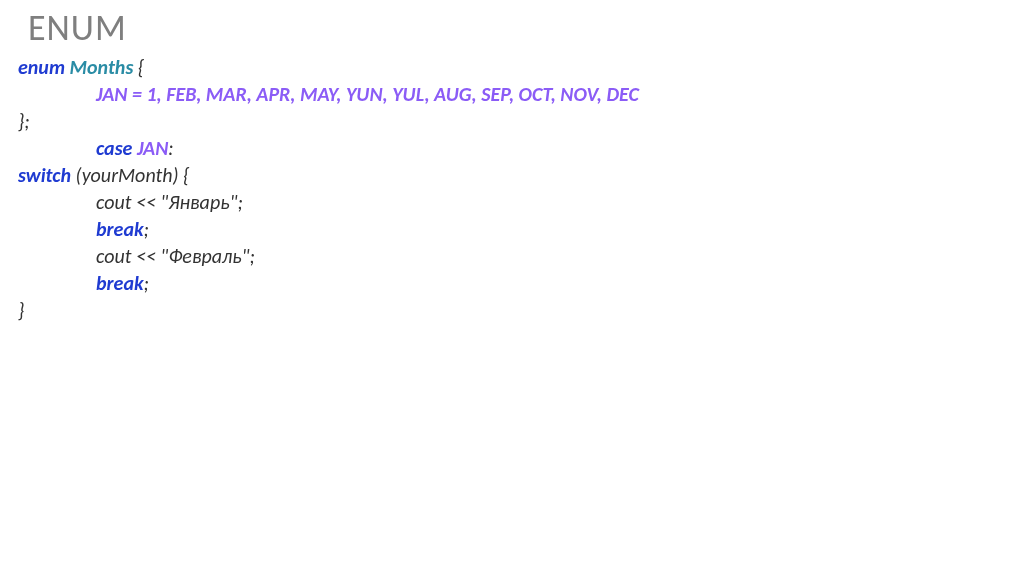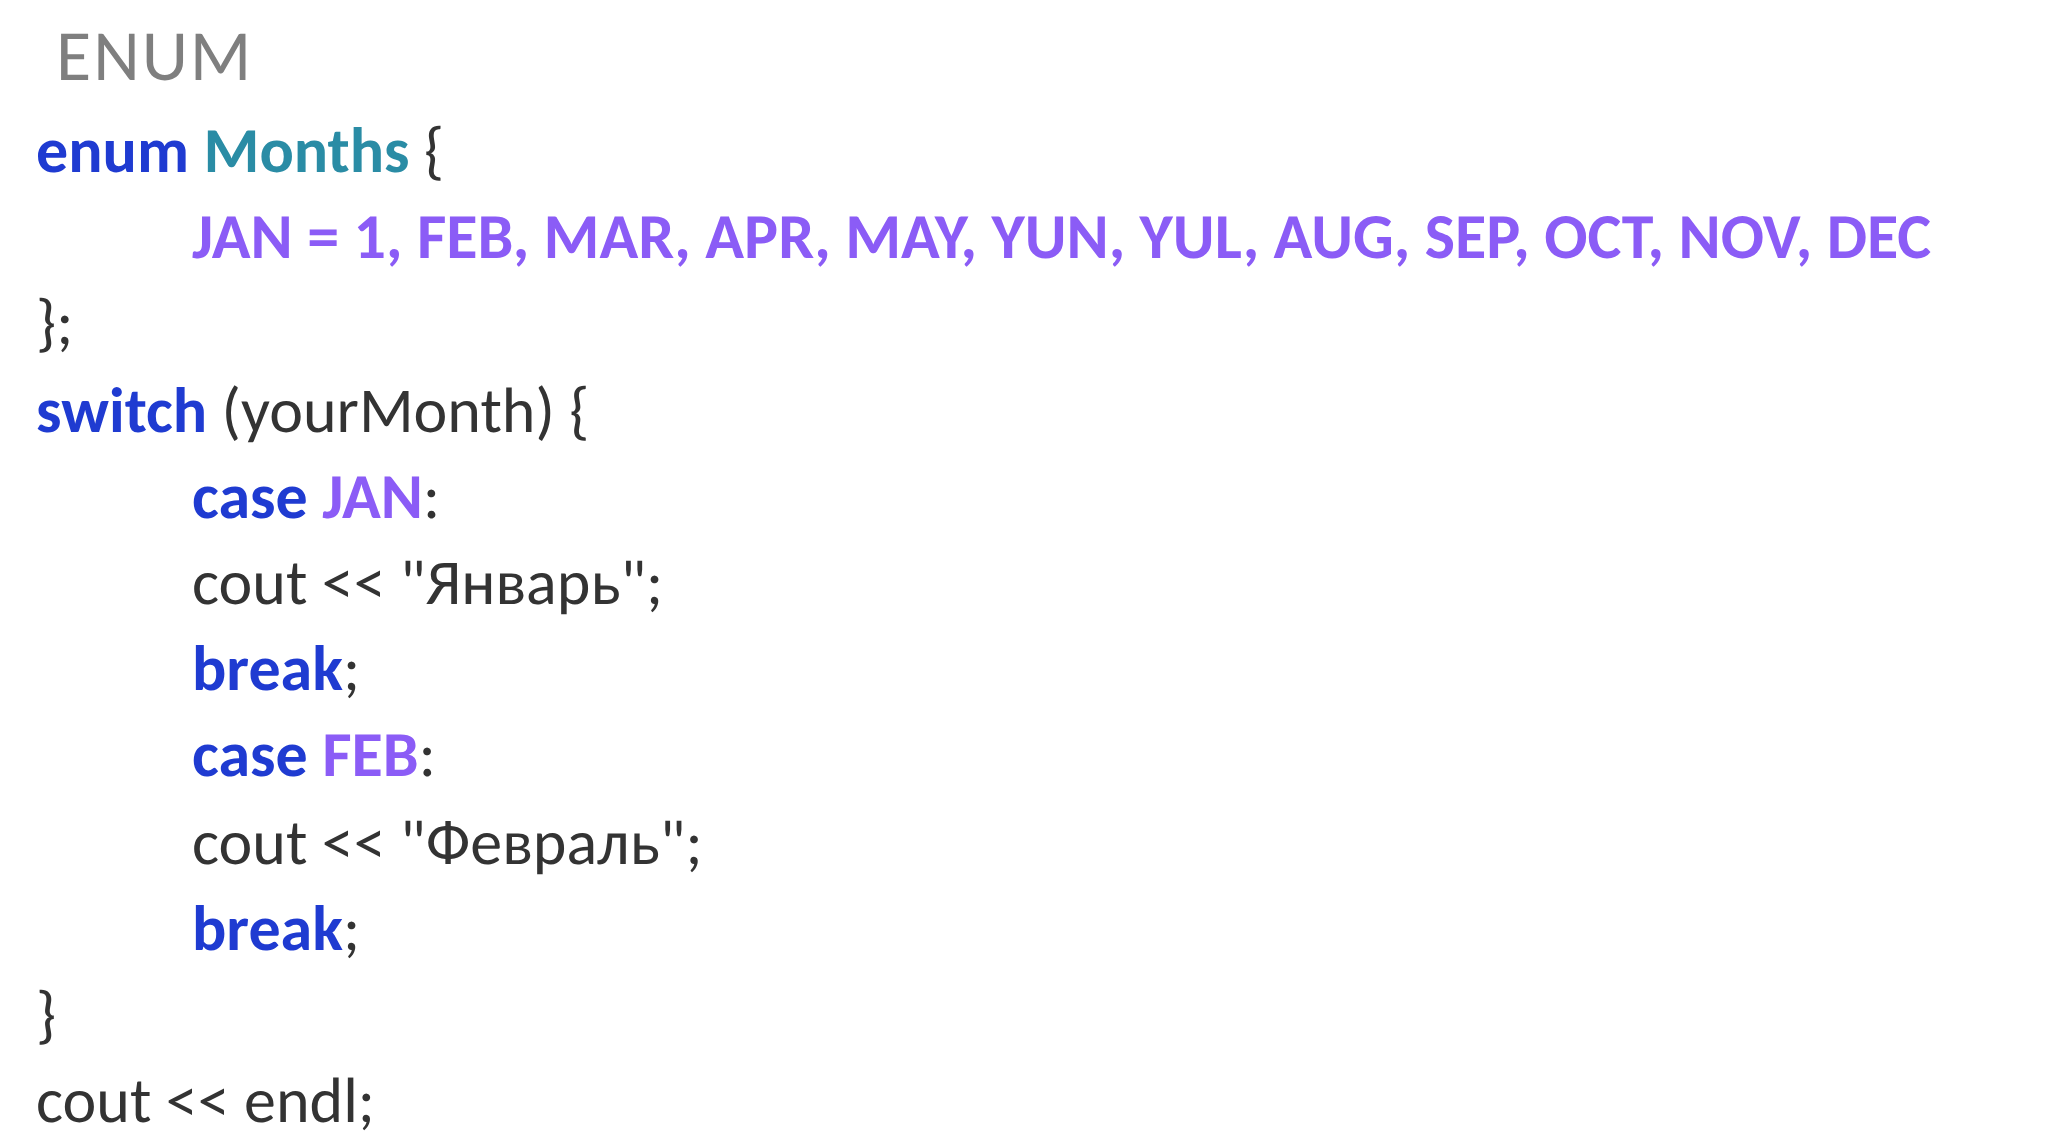--- a/index.html
+++ b/index.html
@@ -16,24 +16,25 @@
     box-sizing: border-box;
   }
   .title {
     color: #7f7f7f;
     font-size: 36px;
     letter-spacing: 1px;
     margin: 6px 0 4px 10px;
     font-weight: 400;
   }
   .code {
-    font-size: 32px;
+    font-size: 20px;
     line-height: 1.35;
     color: #333;
     font-weight: 400;
+    font-style: italic;
   }
   .code .line {
     white-space: pre;
   }
   .indent1 { padding-left: 78px; }
   .kw-blue { color: #1f3bd1; font-weight: 600; }
   .kw-teal { color: #2a8ca5; font-weight: 600; }
   .gray    { color: #8b5cf6; font-weight: 600; }
   .txt     { color: #333; }
   .semi    { color: #333; }
@@ -47,32 +48,30 @@
   <div class="code">
 
     <div class="line"><span class="kw-blue">enum</span><span> </span><span class="kw-teal">Months</span><span class="txt"> {</span></div>
 
     <div class="line indent1"><span class="gray">JAN = 1, FEB, MAR, APR, MAY, YUN, YUL, AUG, SEP, OCT, NOV, DEC</span></div>
 
     <div class="line"><span class="txt">};</span></div>
 
 
 
+    <div class="line indent1"><span class="kw-blue">case</span><span> </span><span class="gray">JAN</span><span class="txt">:</span></div>
+
     <div class="line"><span class="kw-blue">switch</span><span class="txt"> (yourMonth) {</span></div>
-
-    <div class="line indent1"><span class="kw-blue">case</span><span> </span><span class="gray">JAN</span><span class="txt">:</span></div>
 
     <div class="line indent1"><span class="txt">cout &lt;&lt; "Январь";</span></div>
 
     <div class="line indent1"><span class="kw-blue">break</span><span class="semi">;</span></div>
 
-    <div class="line indent1"><span class="kw-blue">case</span><span> </span><span class="gray">FEB</span><span class="txt">:</span></div>
 
     <div class="line indent1"><span class="txt">cout &lt;&lt; "Февраль";</span></div>
 
     <div class="line indent1"><span class="kw-blue">break</span><span class="semi">;</span></div>
 
     <div class="line"><span class="txt">}</span></div>
 
-    <div class="line"><span class="txt">cout &lt;&lt; endl;</span></div>
 
   </div>
 </div>
 
 </body></html>

